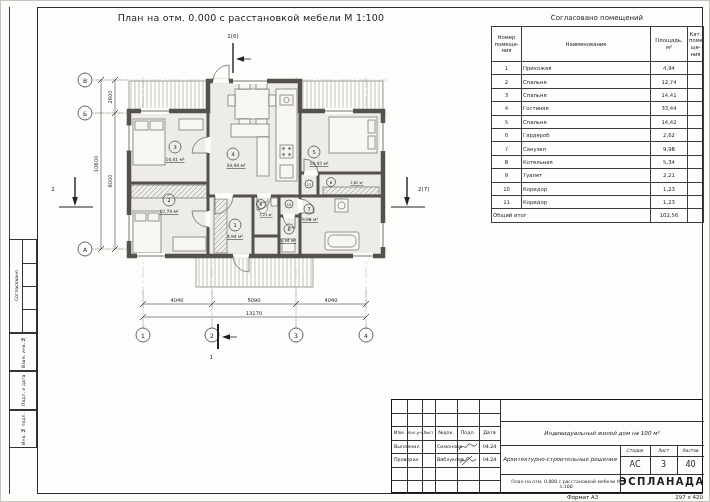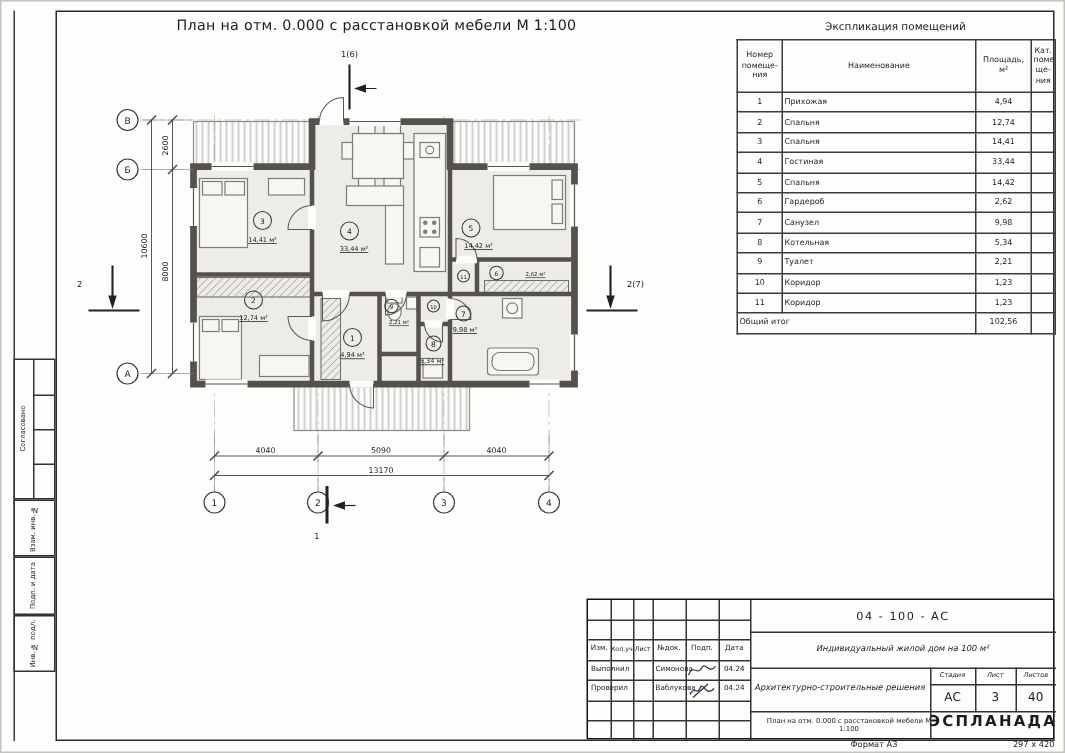--- a/index.html
+++ b/index.html
@@ -312,21 +312,21 @@
       <path d="M354,180 H388" stroke="#222" stroke-width="1.2"></path>
 
       <path d="M181,297 V322" stroke="#222" stroke-width="2"></path>
       <path d="M200,310 H187" stroke="#222" stroke-width="0.8"></path>
       <polygon points="185,310 193,307.2 193,312.8" fill="#222"></polygon>
       <text x="176" y="332" text-anchor="end">1</text>
     </g>
   </svg>
 
   <div class="expl">
-    <div class="expl-title">Экспликация помещений</div>
+    <div class="expl-title">Согласовано помещений</div>
     <table class="ex">
       <colgroup>
           <col style="width:30px">
           <col style="width:129px">
           <col style="width:37px">
           <col style="width:16px">
         </colgroup>
       <tbody>
           <tr>
         <th>Номер
@@ -471,21 +471,20 @@
     <div class="cell" style="left:87px;top:40px;width:21px;height:13px;">04.24</div>
     <div class="cell left" style="left:0;top:53px;width:43px;height:14px;">Проверил</div>
     <div class="cell left" style="left:43px;top:53px;width:22px;height:14px;">Ваблукова</div>
     <div class="cell" style="left:65px;top:53px;width:22px;height:14px;">
       <svg width="20" height="11" viewBox="0 0 20 11">
           <path d="M2,8 C5,2 7,9 9,3 C11,0 13,10 18,4 M4,10 L14,1" stroke="#24303f" stroke-width="0.8" fill="none"></path>
         </svg>
     </div>
     <div class="cell" style="left:87px;top:53px;width:21px;height:14px;">04.24</div>
 
-    <div class="cell" style="left:108px;top:0;width:204px;height:21px;font-size:7.5px;letter-spacing:1px;">04 - 100 - АС</div>
     <div class="cell" style="left:108px;top:21px;width:204px;height:24px;font-size:5.6px;font-style:italic;">Индивидуальный жилой дом на 100 м²</div>
     <div class="cell" style="left:108px;top:45px;width:120px;height:29px;font-size:5.6px;font-style:italic;">Архитектурно-строительные решения</div>
     <div class="cell" style="left:228px;top:45px;width:30px;height:11px;font-size:4.4px;font-style:italic;">Стадия</div>
     <div class="cell" style="left:258px;top:45px;width:27px;height:11px;font-size:4.4px;font-style:italic;">Лист</div>
     <div class="cell" style="left:285px;top:45px;width:27px;height:11px;font-size:4.4px;font-style:italic;">Листов</div>
     <div class="cell" style="left:228px;top:56px;width:30px;height:18px;font-size:8px;">АС</div>
     <div class="cell" style="left:258px;top:56px;width:27px;height:18px;font-size:8px;">3</div>
     <div class="cell" style="left:285px;top:56px;width:27px;height:18px;font-size:8px;">40</div>
     <div class="cell" style="left:108px;top:74px;width:120px;height:20px;font-size:4.6px;padding:0 6px;">План на отм. 0.000 с расстановкой мебели М 1:100</div>
     <div class="cell" style="left:228px;top:74px;width:84px;height:16px;font-size:10px;font-weight:bold;letter-spacing:1.5px;">ЭСПЛАНАДА</div>

